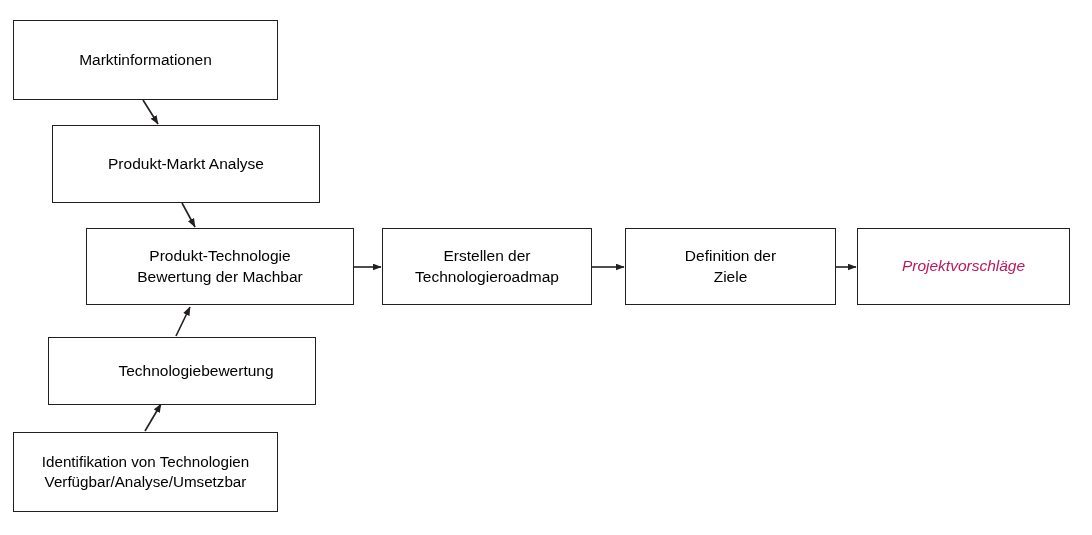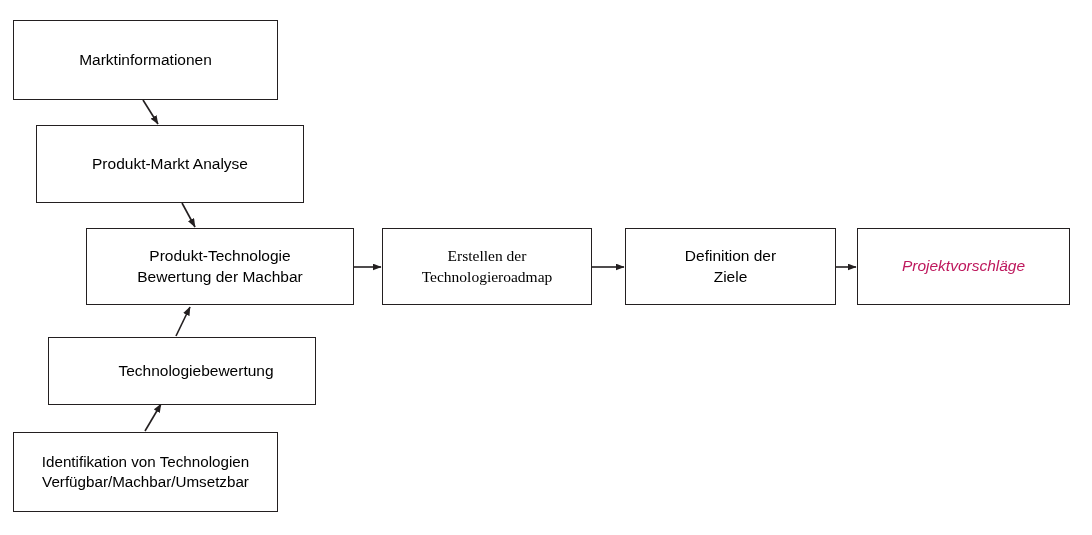--- a/index.html
+++ b/index.html
@@ -66,40 +66,40 @@
         <line x1="836" y1="267" x2="856" y2="267" stroke="#231f20" stroke-width="1.6" marker-end="url(#arrowhead)"></line>
         <line x1="176" y1="336" x2="190" y2="307" stroke="#231f20" stroke-width="1.6" marker-end="url(#arrowhead)"></line>
         <line x1="145" y1="431" x2="161" y2="404" stroke="#231f20" stroke-width="1.6" marker-end="url(#arrowhead)"></line>
       </g>
   </svg>
 
   <div id="nodes-layer">
       <div class="node-box" style="left: 13px; top: 20px; width: 265px; height: 80px; border-color: rgb(35, 31, 32);">
         <div class="node-label" style="color: rgb(0, 0, 0);">Marktinformationen</div>
       </div>
-      <div class="node-box" style="left: 36px; top: 125px; width: 268px; height: 78px; border-color: rgb(35, 31, 32);">
+      <div class="node-box" style="left: 52px; top: 125px; width: 268px; height: 78px; border-color: rgb(35, 31, 32);">
         <div class="node-label" style="color: rgb(0, 0, 0);">Produkt-Markt Analyse</div>
       </div>
       <div class="node-box" style="left: 86px; top: 228px; width: 268px; height: 77px; border-color: rgb(35, 31, 32);">
         <div class="node-label" style="color: rgb(0, 0, 0);">Produkt-Technologie
 Bewertung der Machbar</div>
       </div>
       <div class="node-box" style="left: 382px; top: 228px; width: 210px; height: 77px; border-color: rgb(35, 31, 32);">
-        <div class="node-label" style="color: rgb(0, 0, 0); font-family: Liberation Serif, serif;">Erstellen der
+        <div class="node-label" style="color: rgb(0, 0, 0);">Erstellen der
 Technologieroadmap</div>
       </div>
       <div class="node-box" style="left: 625px; top: 228px; width: 211px; height: 77px; border-color: rgb(35, 31, 32);">
         <div class="node-label" style="color: rgb(0, 0, 0);">Definition der
 Ziele</div>
       </div>
       <div class="node-box" style="left: 857px; top: 228px; width: 213px; height: 77px; border-color: rgb(35, 31, 32);">
         <div class="node-label" style="color: #be185d; font-style: italic;">Projektvorschläge</div>
       </div>
       <div class="node-box" style="left: 48px; top: 337px; width: 268px; height: 68px; border-color: rgb(35, 31, 32); padding-left: 28px;">
         <div class="node-label" style="color: rgb(0, 0, 0);">Technologiebewertung</div>
       </div>
       <div class="node-box" style="left: 13px; top: 432px; width: 265px; height: 80px; border-color: rgb(35, 31, 32);">
         <div class="node-label tight" style="color: rgb(0, 0, 0);">Identifikation von Technologien
-Verfügbar/Machbar/Umsetzbar</div>
+Verfügbar/Analyse/Umsetzbar</div>
       </div>
     </div>
 
 </div>
 
 </body></html>

